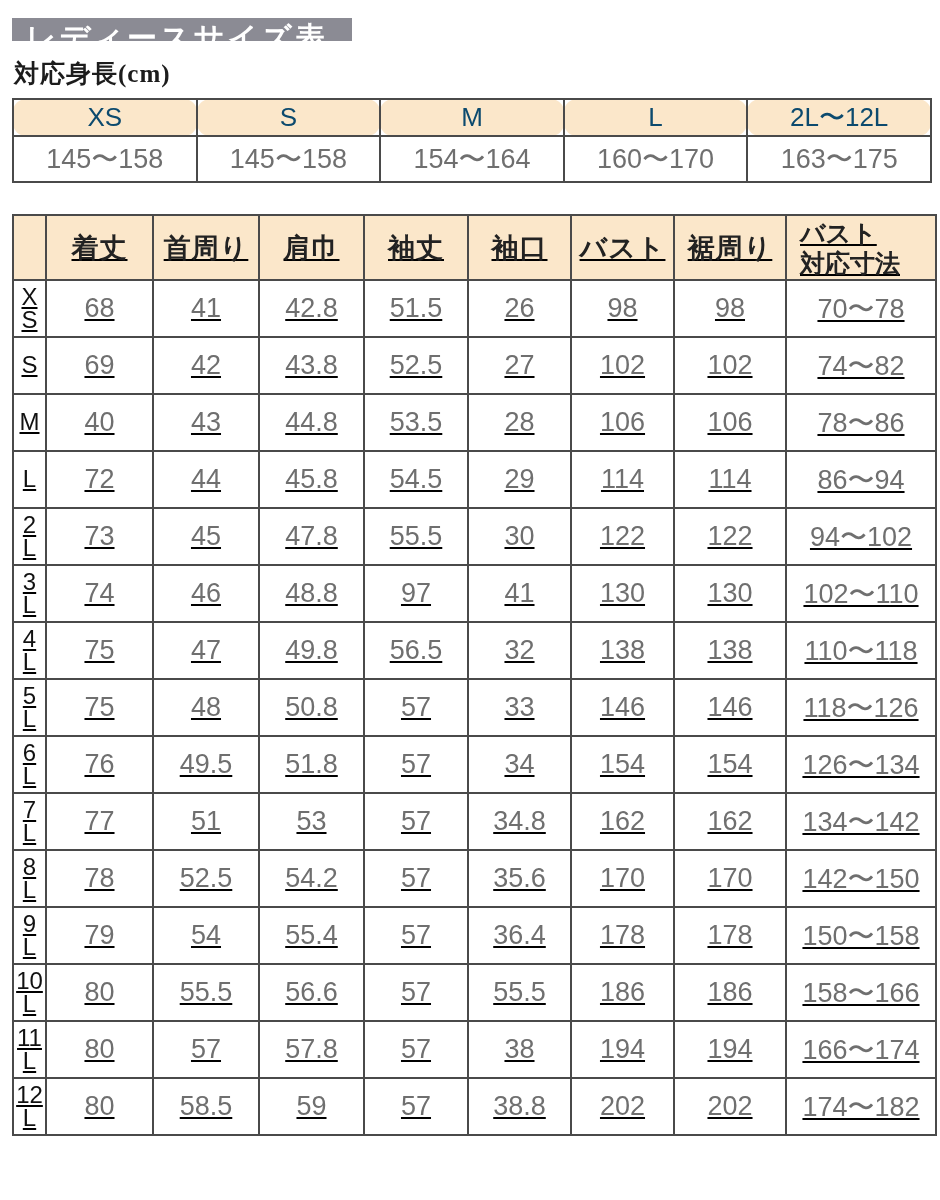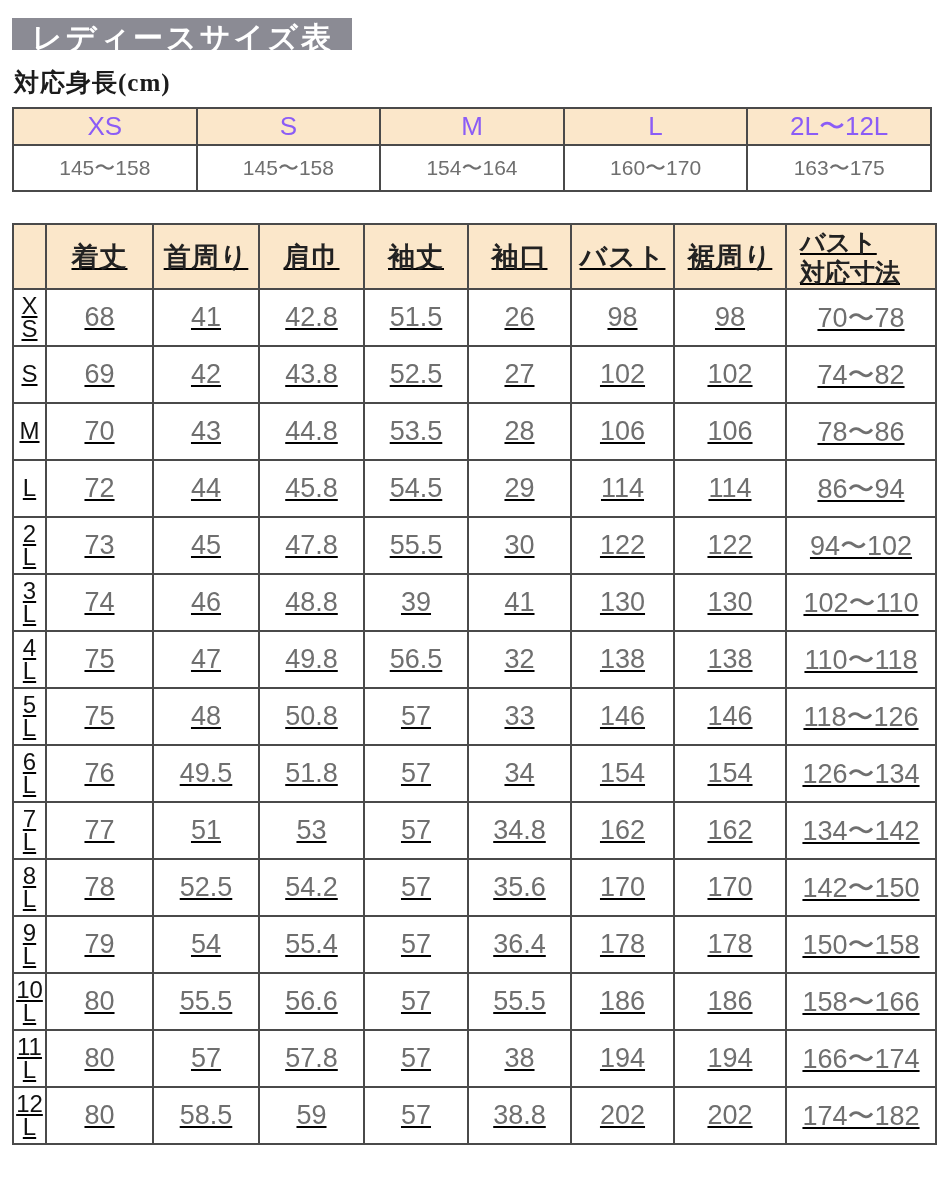--- a/index.html
+++ b/index.html
@@ -4,39 +4,40 @@
 <style>
   :root{
     --title-bg:#8b8b94; --title-fg:#ffffff; --header-bg:#fbe7ca;
     --border:#4a4a4a; --num:#6f6f6f; --dark:#1c1c1c; --bg:#ffffff;
   }
   *{box-sizing:border-box;margin:0;padding:0;}
   html,body{width:940px;height:1200px;background:var(--bg);overflow:hidden;
     font-family:"Liberation Sans","DejaVu Sans",sans-serif;}
   .page{position:relative;width:940px;height:1200px;}
   .title-bar{
-    margin:18px 0 0 12px;width:340px;height:32px;line-height:40px;
+    margin:18px 0 0 12px;width:340px;height:23px;line-height:40px;
     background:var(--title-bg);color:var(--title-fg);
-    font-size:30px;font-weight:bold;letter-spacing:3px;padding:0 0 0 20px;
+    font-size:30px;font-weight:bold;letter-spacing:3px;padding:0 0 0 14px;
   }
   .height-label{
     margin:16px 0 8px 14px;font-size:25px;font-weight:bold;color:var(--dark);
     letter-spacing:1px;
     font-family:Liberation Serif, serif;
   }
   table{border-collapse:collapse;table-layout:fixed;}
   th,td{border:2px solid var(--border);text-align:center;vertical-align:middle;}
   
   .height-table{margin:0 0 0 12px;width:920px;}
   .height-table thead th{
     background:var(--header-bg);height:32px;font-size:26px;font-weight:500;
-    color:#8b5cf6;
+    color:#0c4a6e;
+    border-radius:13px;
   }
   .height-table tbody td{
-    height:46px;font-size:21px;color:var(--num);background:#ffffff;
+    height:46px;font-size:27px;color:var(--num);background:#ffffff;
   }
   
   .size-table{margin:31px 0 0 12px;width:923px;text-decoration:underline;}
   .size-table thead th{
     background:var(--header-bg);height:65px;font-size:27px;font-weight:600;
     color:#222222;letter-spacing:1px;
   }
   .size-table thead th.bust-range{
     text-align:left;padding-left:13px;font-size:25px;line-height:1.2;
     white-space:pre-line;letter-spacing:0;
@@ -125,21 +126,21 @@
           <td class="num-cell">42</td>
           <td class="num-cell">43.8</td>
           <td class="num-cell">52.5</td>
           <td class="num-cell">27</td>
           <td class="num-cell">102</td>
           <td class="num-cell">102</td>
           <td class="range-cell">74〜82</td>
         </tr>
         <tr>
           <th class="row-label">M</th>
-          <td class="num-cell">70</td>
+          <td class="num-cell">40</td>
           <td class="num-cell">43</td>
           <td class="num-cell">44.8</td>
           <td class="num-cell">53.5</td>
           <td class="num-cell">28</td>
           <td class="num-cell">106</td>
           <td class="num-cell">106</td>
           <td class="range-cell">78〜86</td>
         </tr>
         <tr>
           <th class="row-label">L</th>
@@ -163,21 +164,21 @@
           <td class="num-cell">122</td>
           <td class="num-cell">122</td>
           <td class="range-cell">94〜102</td>
         </tr>
         <tr>
           <th class="row-label">3
 L</th>
           <td class="num-cell">74</td>
           <td class="num-cell">46</td>
           <td class="num-cell">48.8</td>
-          <td class="num-cell">39</td>
+          <td class="num-cell">97</td>
           <td class="num-cell">41</td>
           <td class="num-cell">130</td>
           <td class="num-cell">130</td>
           <td class="range-cell">102〜110</td>
         </tr>
         <tr>
           <th class="row-label">4
 L</th>
           <td class="num-cell">75</td>
           <td class="num-cell">47</td>

